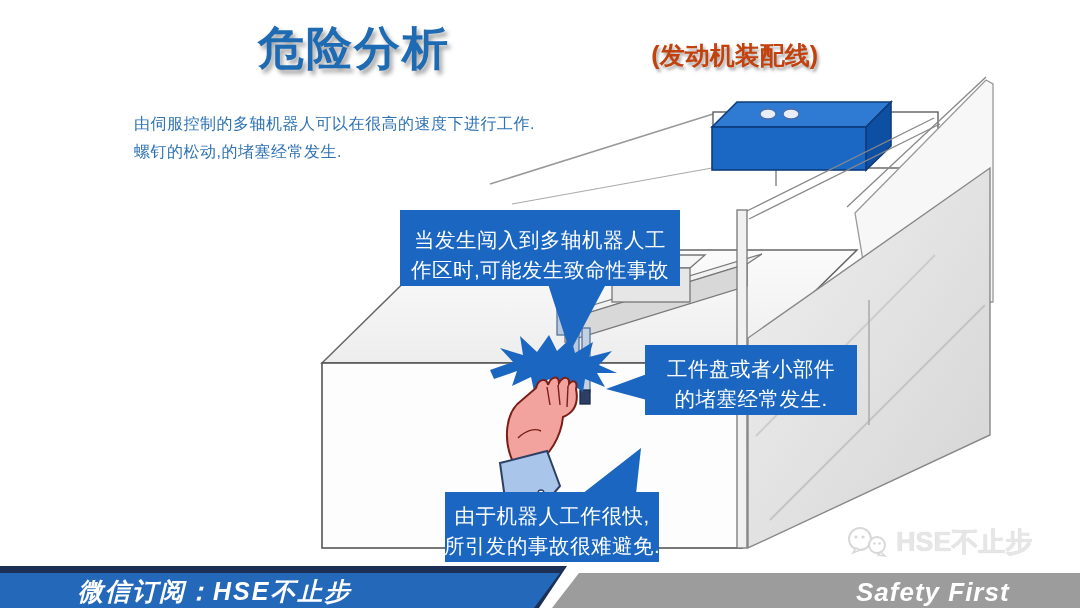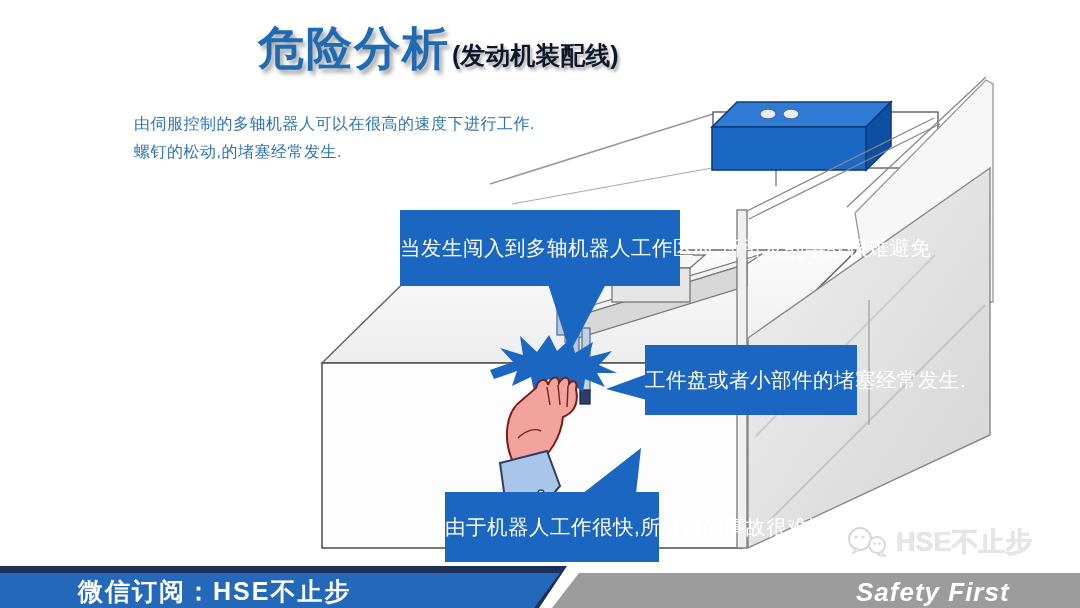--- a/index.html
+++ b/index.html
@@ -3,46 +3,46 @@
 <meta charset="utf-8">
 <style>
   html,body{margin:0;padding:0;background:#ffffff;}
   #slide{
     position:relative;width:1080px;height:608px;overflow:hidden;
     background:#ffffff;font-family:"Liberation Sans",sans-serif;
   }
   #diagram-svg{position:absolute;left:0;top:0;width:1080px;height:608px;}
   .title-wrap{
     position:absolute;left:258px;top:18px;width:560px;height:66px;
-    display:flex;align-items:baseline;gap:2px;white-space:nowrap;
+    display:flex;align-items:baseline;gap:10px;white-space:nowrap;justify-content:space-between;
   }
   .title-main{
     font-size:46px;font-weight:900;color:#1e6bb4;letter-spacing:2px;
     text-shadow:3px 4px 4px rgba(90,90,90,0.55);
   }
   .title-suffix{
-    font-size:25px;font-weight:800;color:#0f172a;
+    font-size:25px;font-weight:800;color:#c2410c;
     text-shadow:2px 3px 3px rgba(90,90,90,0.5);
   }
   .body-text{
     position:absolute;left:134px;top:110px;width:580px;
     color:#2e73b4;font-size:16px;line-height:28px;font-weight:500;
     letter-spacing:0.5px;white-space:nowrap;
   }
   .callout{
     position:absolute;background:#1a66c1;color:#ffffff;
-    display:flex;flex-direction:row;justify-content:space-between;align-items:center;
+    display:flex;flex-direction:column;justify-content:flex-end;align-items:center;
     font-size:20.5px;line-height:1.5;letter-spacing:0.5px;white-space:nowrap;
   }
   #callout-robot-zone{left:400px;top:210px;width:280px;height:76px;}
   #callout-jam{left:645px;top:345px;width:212px;height:70px;}
   #callout-fast-robot{left:445px;top:492px;width:214px;height:70px;}
   .footer-left-text{
     position:absolute;left:78px;top:575px;color:#ffffff;
-    font-size:25px;font-weight:bold;letter-spacing:2px;
+    font-size:25px;font-weight:bold;font-style:italic;letter-spacing:2px;
     white-space:nowrap;z-index:5;
   }
   .footer-right-text{
     position:absolute;left:856px;top:577px;color:#ffffff;
     font-size:26px;font-weight:bold;font-style:italic;letter-spacing:1px;
     white-space:nowrap;z-index:5;text-align:right;
   }
   .watermark{
     position:absolute;left:846px;top:524px;height:36px;z-index:6;
     display:flex;align-items:center;gap:6px;
@@ -148,21 +148,21 @@
     <span class="title-suffix">(发动机装配线)</span>
   </div>
 
   <div class="body-text">
     <div>由伺服控制的多轴机器人可以在很高的速度下进行工作.</div>
     <div>螺钉的松动,的堵塞经常发生.</div>
   </div>
 
   <div id="callout-robot-zone" class="callout">
     <div>当发生闯入到多轴机器人工</div>
-    <div>作区时,所引发的事故很难避免</div>
+    <div>作区时,可能发生致命性事故</div>
   </div>
   <div id="callout-jam" class="callout">
     <div>工件盘或者小部件</div>
     <div>的堵塞经常发生.</div>
   </div>
   <div id="callout-fast-robot" class="callout">
     <div>由于机器人工作很快,</div>
     <div>所引发的事故很难避免.</div>
   </div>
 

